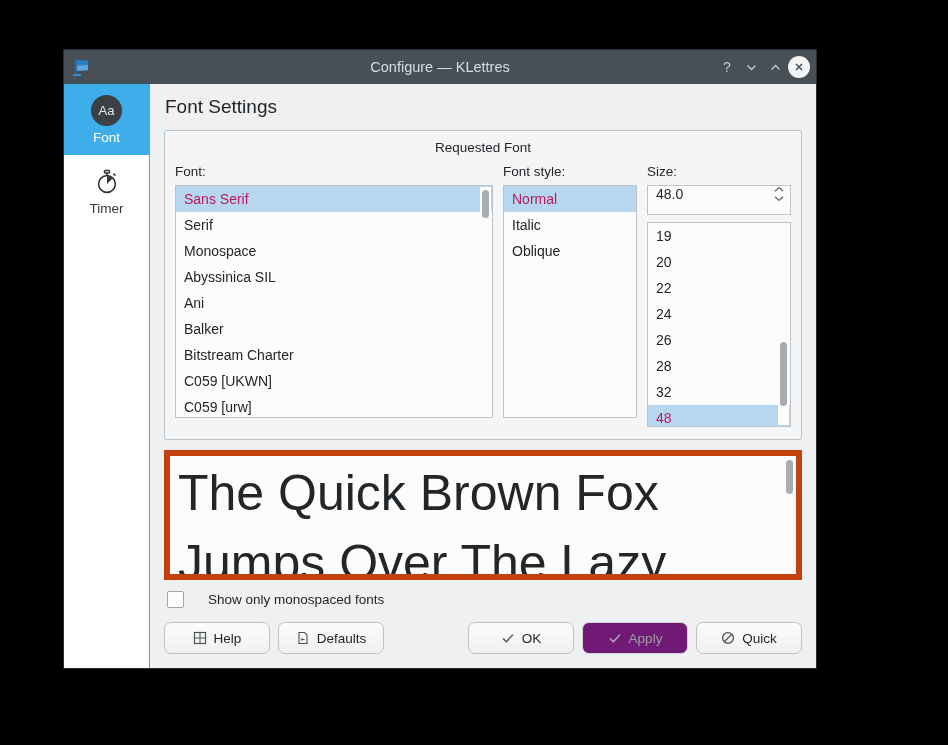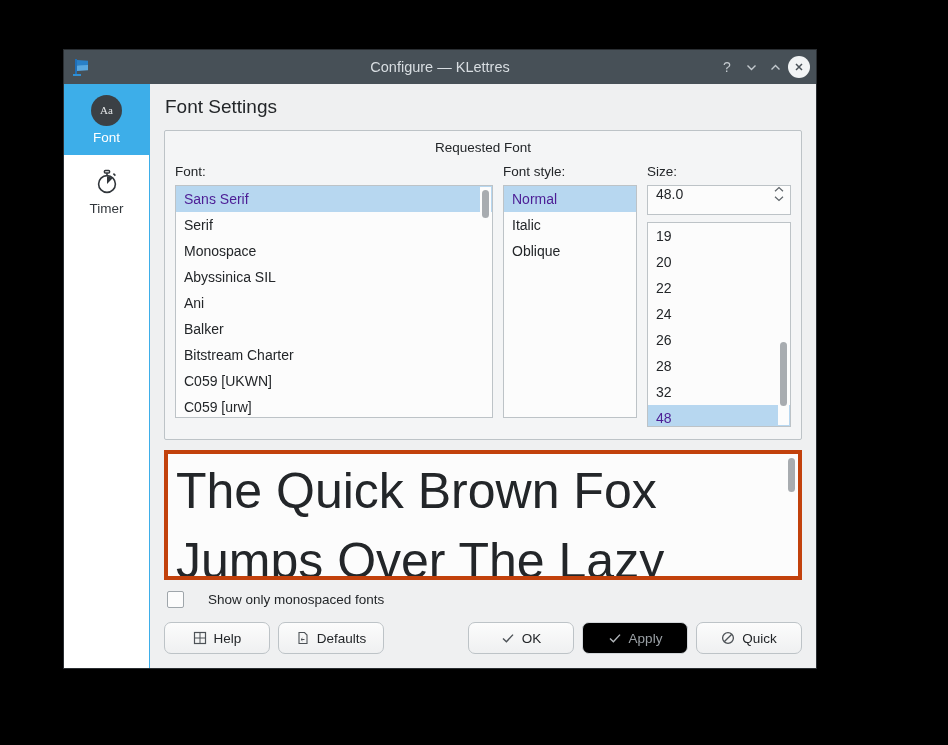--- a/index.html
+++ b/index.html
@@ -145,22 +145,21 @@
     justify-content: center;
   }
   .aa-circle {
     width: 31px; height: 31px;
     border-radius: 50%;
     background: #3b4045;
     color: #e6e8ea;
     display: flex;
     align-items: center;
     justify-content: center;
-    font-size: 11px;
-    font-family: Liberation Serif, serif;
+    font-size: 13px;
   }
   .side-label { display: block; line-height: 1.1; }
 
   .content {
     flex: 1;
     min-width: 0;
     padding: 10px 14px 0 14px;
     display: flex;
     flex-direction: column;
     background: #eff0f1;
@@ -215,21 +214,21 @@
   .litem {
     font-size: 14px;
     color: #232629;
     padding: 4px 7px 4px 8px;
     line-height: 18px;
     white-space: nowrap;
     overflow: hidden;
   }
   .litem.sel {
     background: #b7d7f0;
-    color: #4c1d95;
+    color: #be185d;
   }
 
   .vscroll {
     position: absolute;
     right: 1px;
     top: 1px;
     bottom: 1px;
     width: 11px;
     background: #fcfcfc;
   }
@@ -262,21 +261,21 @@
     flex-direction: column;
     align-items: center;
     justify-content: center;
     gap: 2px;
     color: #5d6368;
   }
 
   
   .preview {
     margin-top: 10px;
-    border: 4px solid #c2410c;
+    border: 6px solid #c2410c;
     background: #fcfcfc;
     height: 124px;
     position: relative;
     overflow: hidden;
   }
   .preview-text {
     font-size: 50px;
     color: #232629;
     line-height: 1.32;
     padding: 4px 0 0 8px;
@@ -319,21 +318,21 @@
     font-size: 13.5px;
     color: #232629;
     display: inline-flex;
     align-items: center;
     justify-content: center;
     gap: 7px;
     margin-right: 8px;
   }
   .btn.disabled {
     color: #9aa0a5;
-    background: #000000;
+    background: #701a75;
     border-color: #d2d6d9;
     text-align: center;
   }
   .btn .bico {
     display: inline-flex;
     align-items: center;
     color: #4d5257;
     font-size: 13px;
   }
   .btn.disabled .bico { color: #b3b8bc; }

